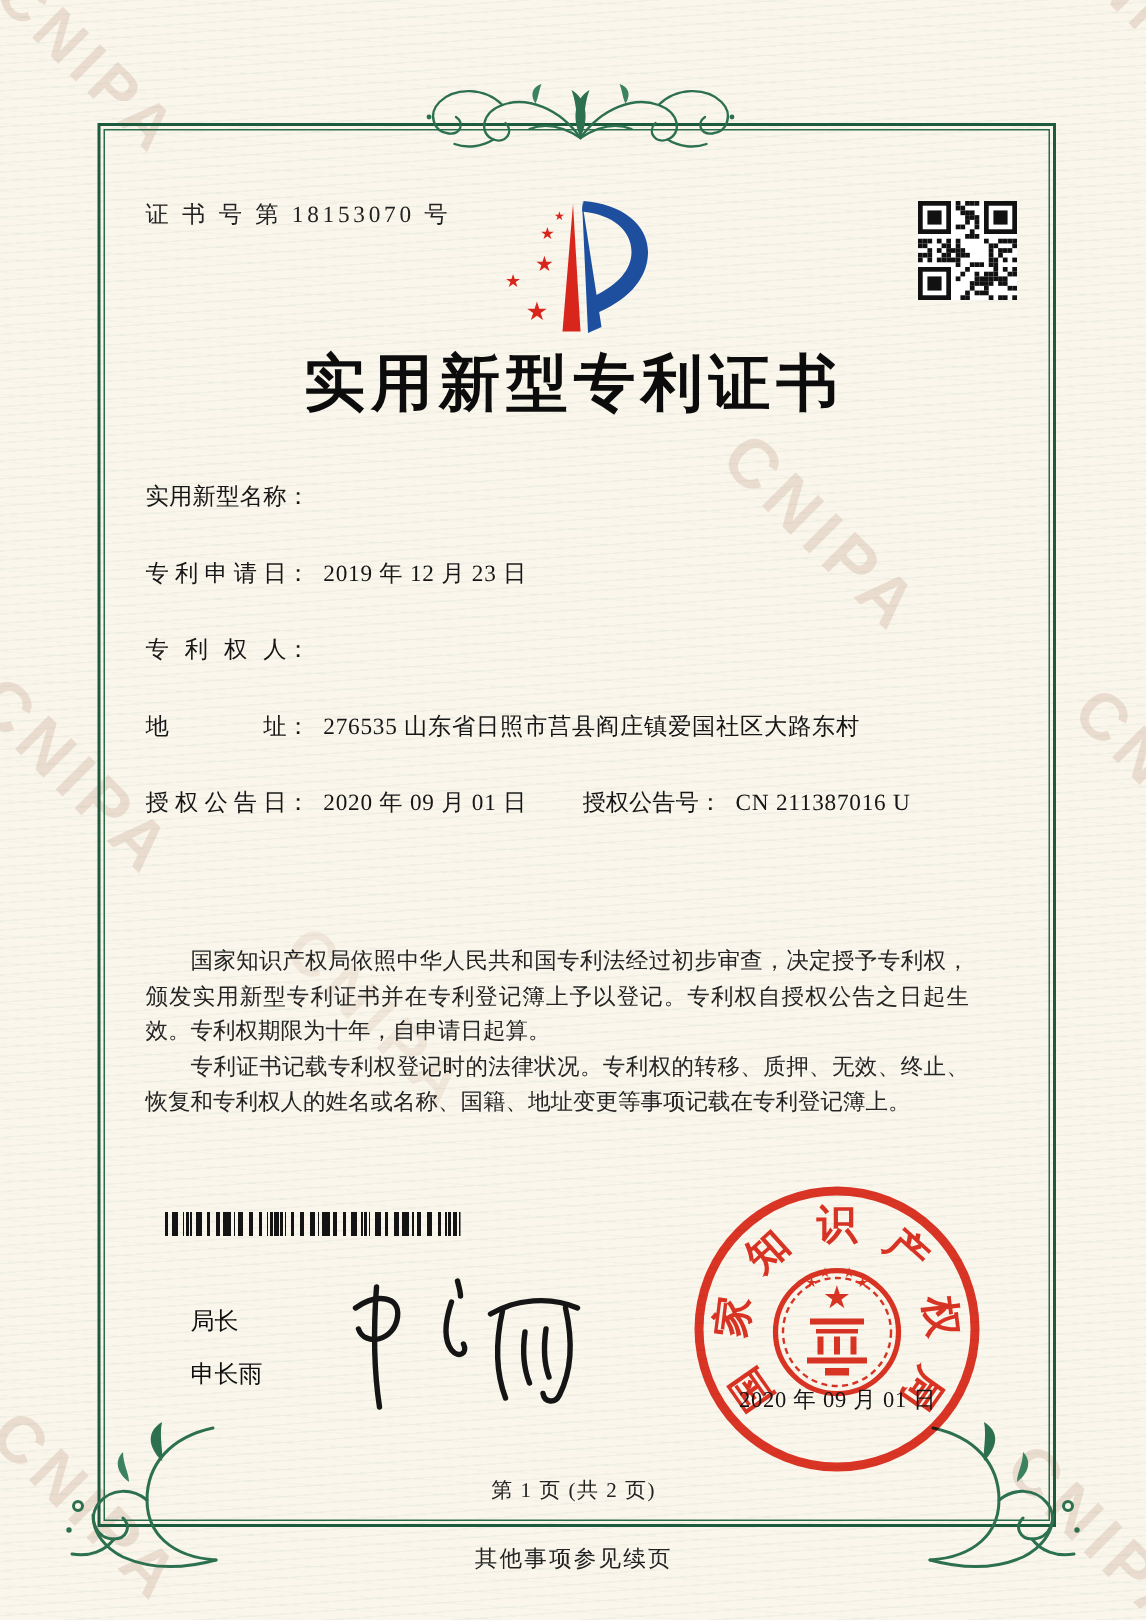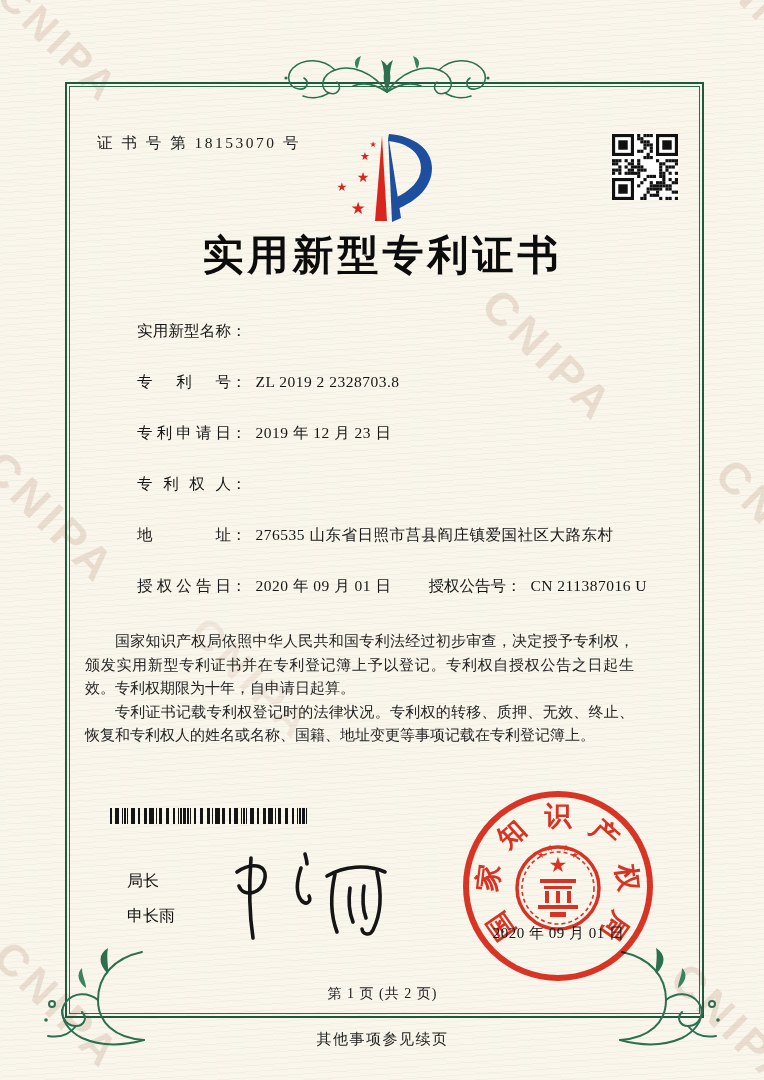--- a/index.html
+++ b/index.html
@@ -34,26 +34,26 @@
   .cert-no{position:absolute;left:97px;top:133px;z-index:4;font-size:15.5px;letter-spacing:2.5px;color:#222;}
   .logo{position:absolute;left:330px;top:130px;width:108px;height:94px;z-index:4;}
   .qr{position:absolute;left:612px;top:134px;width:66px;height:66px;z-index:4;}
   .title{position:absolute;left:65px;top:228px;width:635px;z-index:4;text-align:center;
          font-size:41px;font-weight:bold;letter-spacing:4px;color:#0c0c0c;}
 
   .fields{position:absolute;left:97px;top:321px;width:566px;z-index:4;font-size:15.5px;color:#161616;}
   .frow{display:flex;align-items:baseline;margin-bottom:30px;white-space:nowrap;}
   .fgroup{display:flex;align-items:baseline;white-space:nowrap;}
   .fgroup.second{margin-left:37px;}
-  .flabel{display:inline-block;width:94px;text-align:justify;text-align-last:justify;margin-left:40px;}
+  .flabel{display:inline-block;width:94px;text-align:justify;text-align-last:justify;}
   .fcolon{margin-right:9px;}
   .fcolon::before{content:"\FF1A";}
   .fvalue{letter-spacing:0.5px;}
 
-  .paras{position:absolute;left:85px;top:630px;width:549px;z-index:4;
+  .paras{position:absolute;left:97px;top:630px;width:549px;z-index:4;
          font-size:15px;line-height:23.6px;text-align:justify;color:#242424;}
   .paras p{margin:0;text-indent:2em;}
 
   .barcode{position:absolute;left:110px;top:808px;width:197px;height:16px;z-index:4;
     background:
       repeating-linear-gradient(90deg,#141414 0 2px,transparent 2px 7px),
       repeating-linear-gradient(90deg,#141414 0 1px,transparent 1px 5px,#141414 5px 8px,transparent 8px 12px,#141414 12px 13px,transparent 13px 17px);
   }
 
   .officer{position:absolute;left:127px;top:871px;z-index:4;font-size:16px;color:#101010;}
@@ -270,25 +270,20 @@
   </svg>
 
 <div class="title">实用新型专利证书</div>
 
 <div class="fields">
   <div class="frow">
     <span class="flabel">实用新型名称</span>
       <span class="fcolon"></span>
   </div>
   <div class="frow">
-    <span class="flabel">专利号</span>
-      <span class="fcolon"></span>
-    <span class="fvalue">ZL 2019 2 2328703.8</span>
-  </div>
-  <div class="frow">
     <span class="flabel">专利申请日</span>
       <span class="fcolon"></span>
     <span class="fvalue">2019 年 12 月 23 日</span>
   </div>
   <div class="frow">
     <span class="flabel">专利权人</span>
       <span class="fcolon"></span>
   </div>
   <div class="frow">
     <span class="flabel">地址</span>

